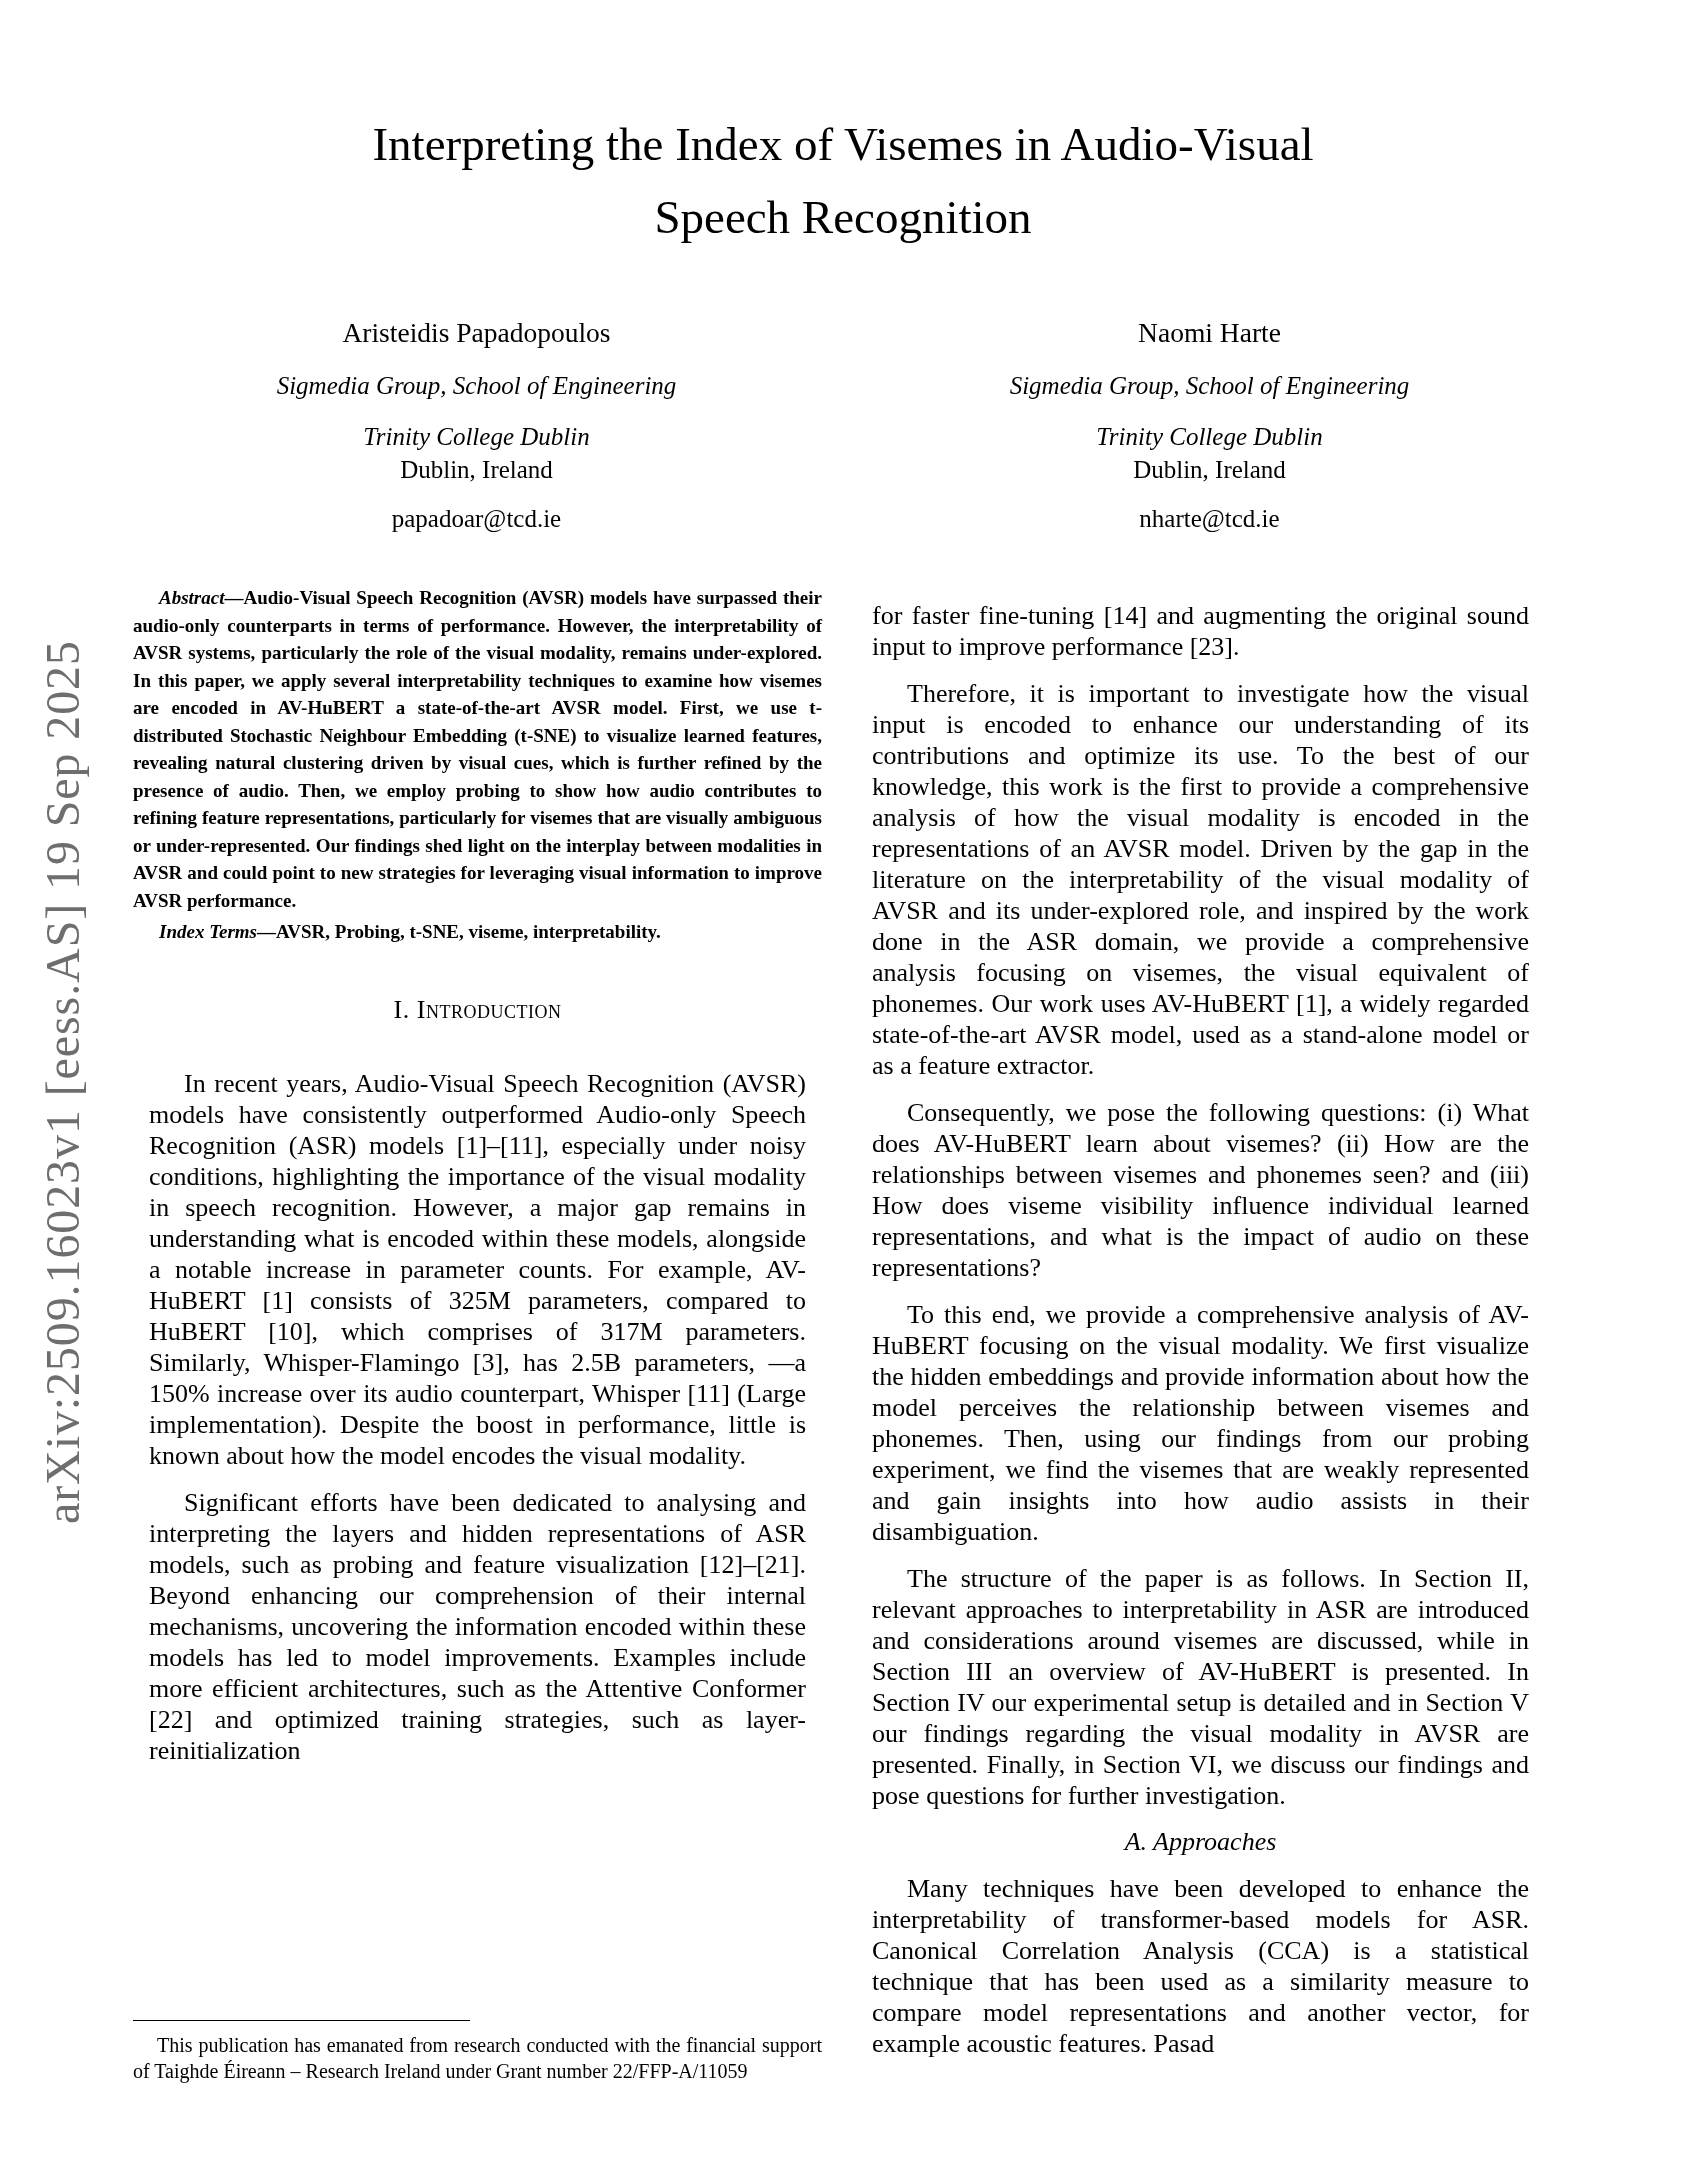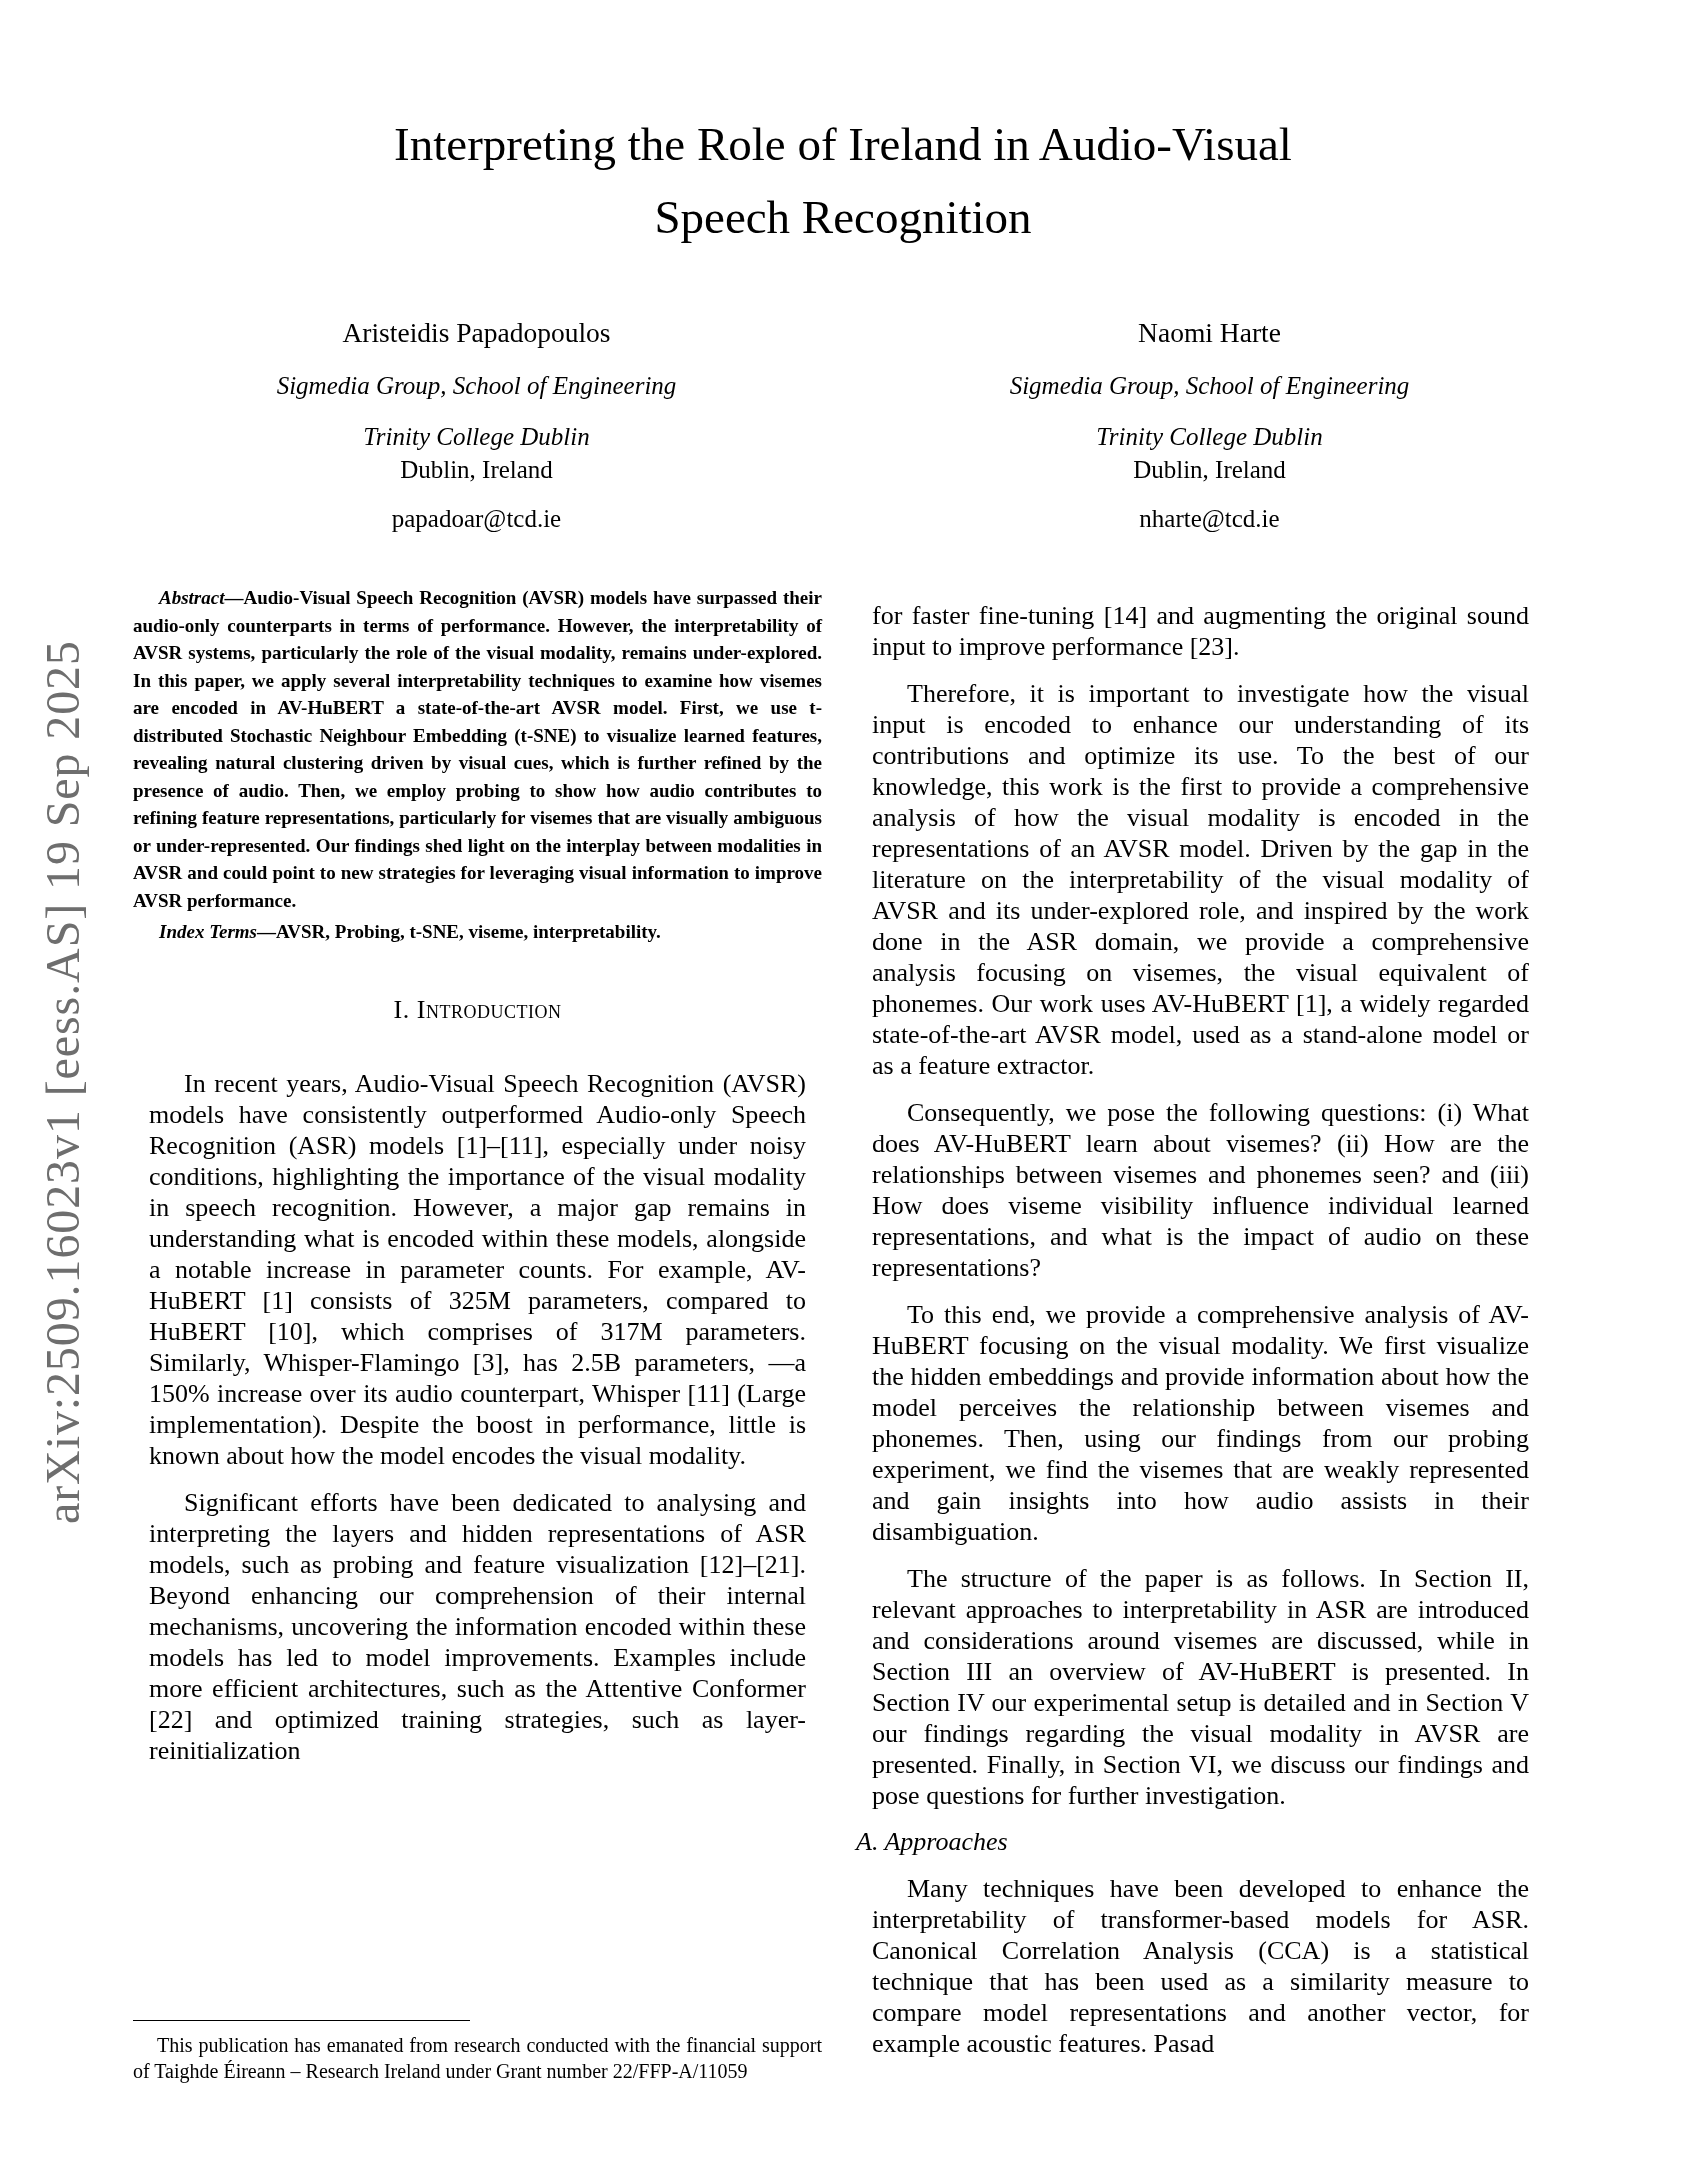--- a/index.html
+++ b/index.html
@@ -110,21 +110,21 @@
     text-align: center;
     margin: 50px 0 43px 0;
   }
   .section-heading.second {
     margin: 24px 0 13px 0;
   }
   .subsection-heading {
     font-size: 26px;
     font-weight: 400;
     font-style: italic;
-    text-align: left;
+    text-align: center;
     margin: 14.7px 0 13px 0;
   }
 
   .body-para {
     font-size: 26px;
     line-height: 31px;
     text-align: justify;
     text-indent: 35px;
     margin: 16px;
     hyphens: auto;
@@ -155,21 +155,21 @@
 </style>
 </head>
 <body>
 
 <div class="page">
 
   <div class="arxiv-strip">arXiv:2509.16023v1 [eess.AS] 19 Sep 2025</div>
 
   <header class="title-block">
     <h1 style="margin:0; font-weight:400;">
-      <span class="title-line">Interpreting the Role of Ireland in Audio-Visual</span>
+      <span class="title-line">Interpreting the Index of Visemes in Audio-Visual</span>
       <span class="title-line">Speech Recognition</span>
     </h1>
   </header>
 
   <div class="authors-row">
     <div class="author-block">
       <div class="author-name">Aristeidis Papadopoulos</div>
       <div class="author-affil">Sigmedia Group, School of Engineering</div>
       <div class="author-affil">Trinity College Dublin</div>
       <div class="author-loc">Dublin, Ireland</div>

